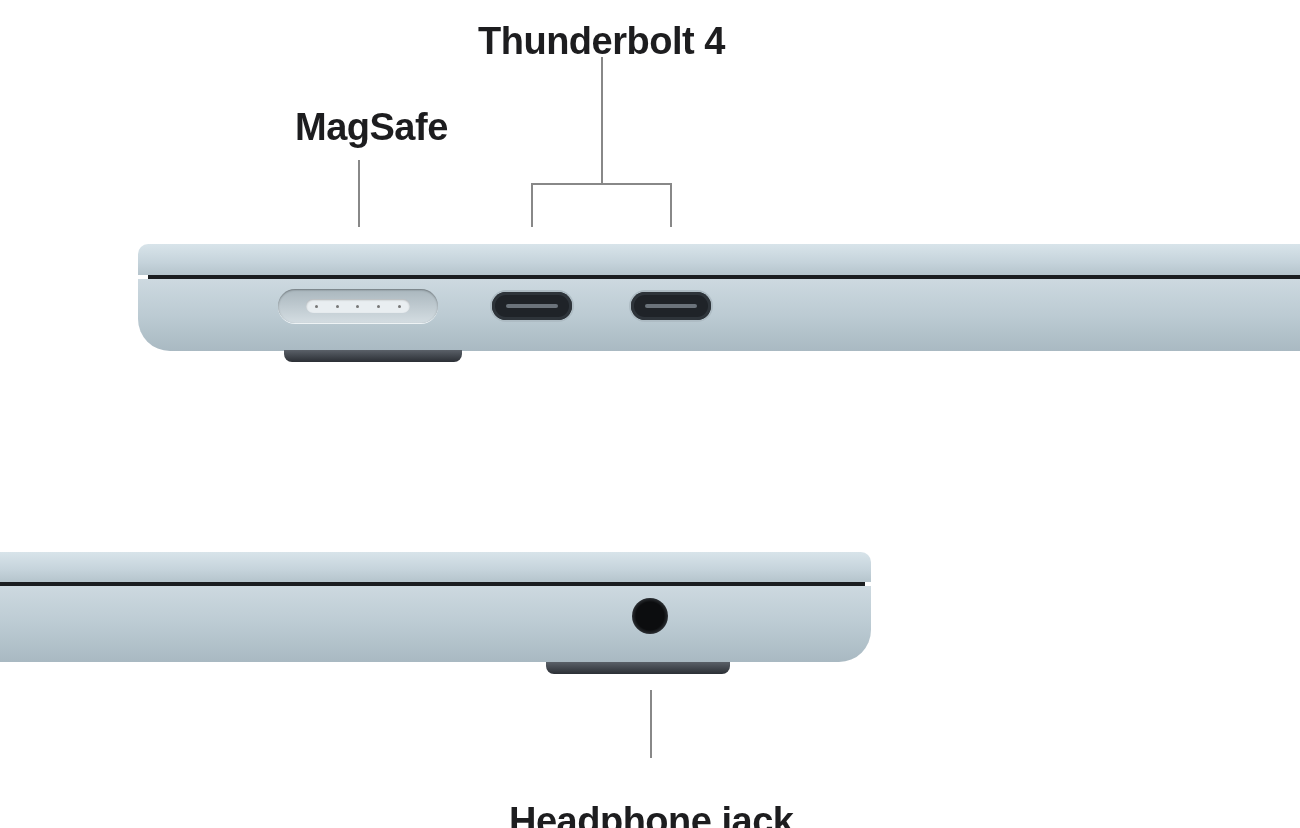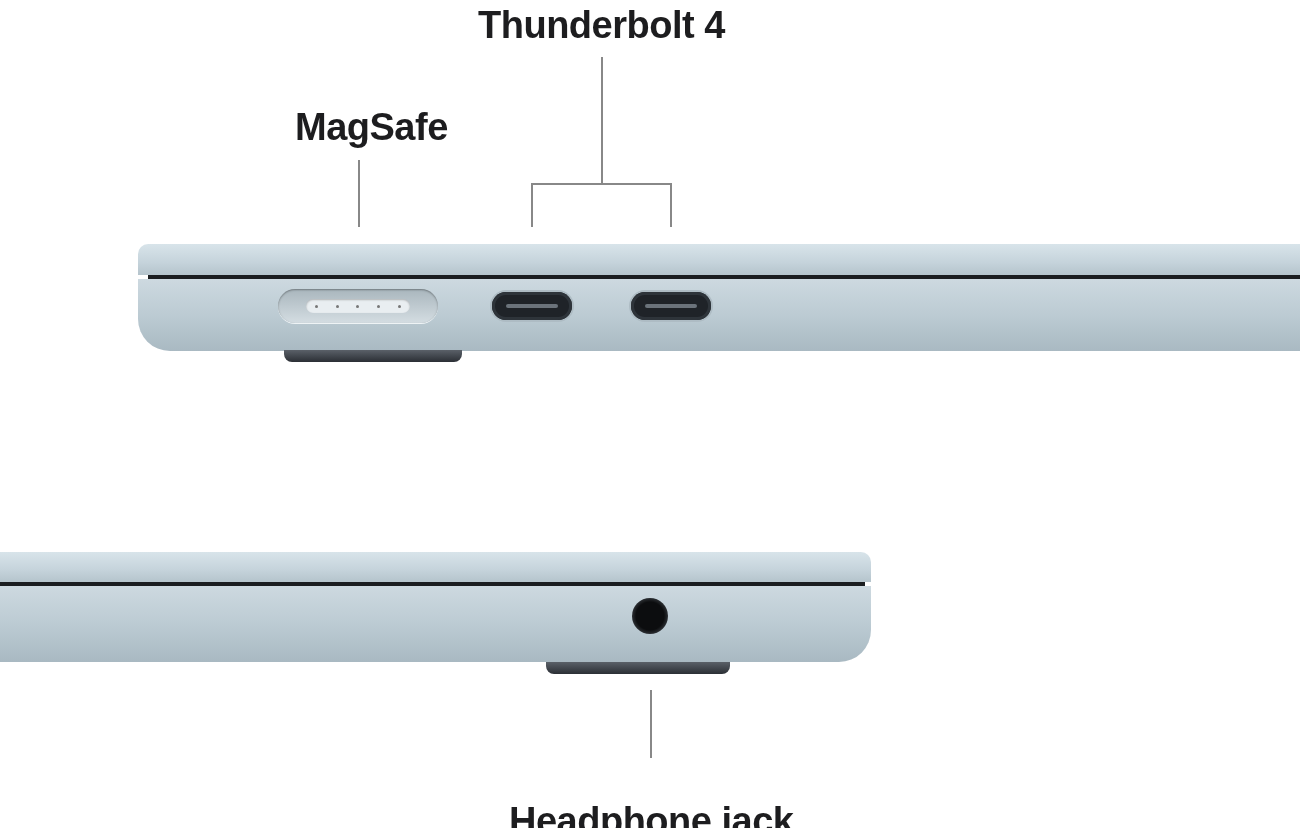--- a/index.html
+++ b/index.html
@@ -14,21 +14,21 @@
   .magsafe { position:absolute; width:160px; height:34px; border-radius:17px; background:linear-gradient(#a9b6bd,#d4dde2); box-shadow: inset 0 1px 2px rgba(0,0,0,0.35), 0 1px 0 #eef3f5; }
   .magsafe .pins { position:absolute; left:28px; top:10px; width:104px; height:14px; border-radius:7px; background:#e9eef1; box-shadow: inset 0 1px 2px rgba(0,0,0,0.25); display:flex; justify-content:space-around; align-items:center; }
   .pin { width:3px; height:3px; background:#777; border-radius:50%; }
   .tb { position:absolute; width:80px; height:28px; border-radius:14px; background:#1f2328; box-shadow: 0 0 0 2px #aebcc4, inset 0 0 0 3px #2e343a; }
   .tb::after { content:""; position:absolute; left:14px; right:14px; top:12px; height:4px; border-radius:2px; background:#6b737b; }
   .jack { position:absolute; width:36px; height:36px; border-radius:50%; background:radial-gradient(#0c0d0f 55%, #2a2d31 70%, #9aa8b0 100%); }
 </style>
 </head>
 <body>
 
-<div class="label" style="left:478px; top:4px;">Thunderbolt 4</div>
+<div class="label" style="left:478px; top:20px;">Thunderbolt 4</div>
 <div class="label" style="left:295px; top:106px;">MagSafe</div>
 <div class="label" style="left:509px; top:800px;">Headphone jack</div>
 
 <div class="line" style="left:601px; top:57px; width:2px; height:127px;"></div>
 <div class="line" style="left:531px; top:183px; width:141px; height:2px;"></div>
 <div class="line" style="left:531px; top:183px; width:2px; height:44px;"></div>
 <div class="line" style="left:670px; top:183px; width:2px; height:44px;"></div>
 
 <div class="line" style="left:358px; top:160px; width:2px; height:67px;"></div>
 

